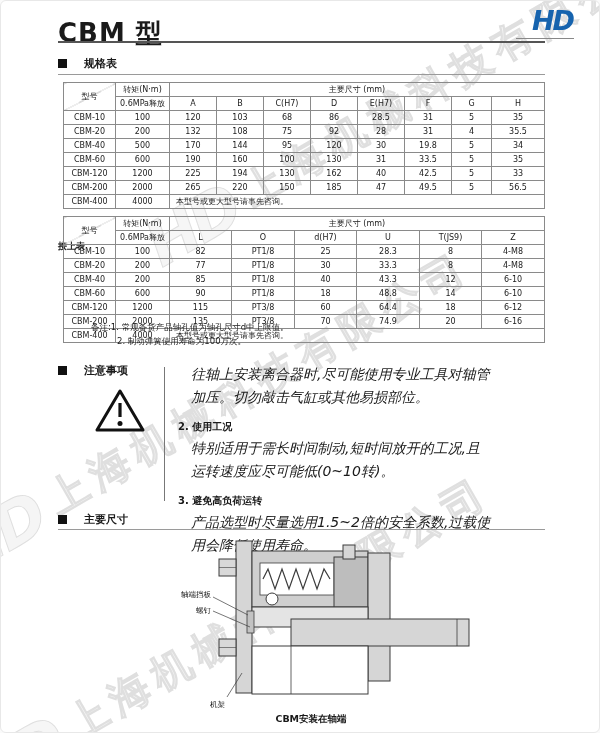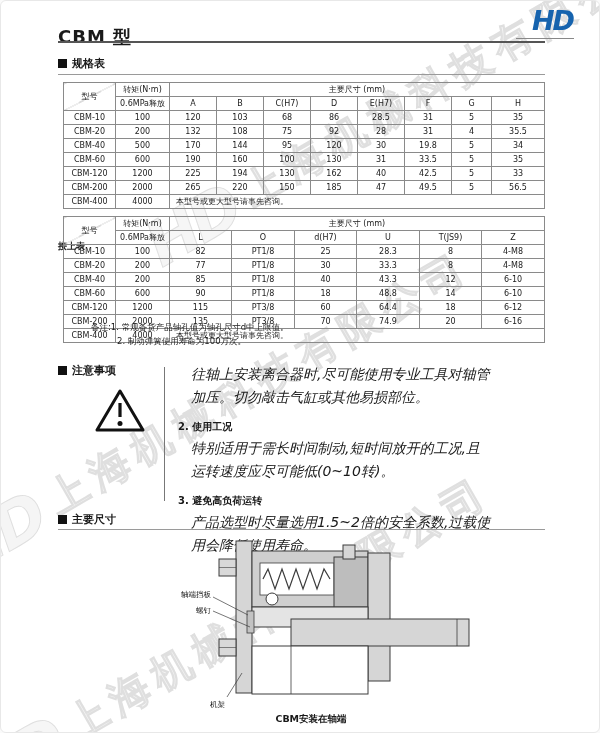--- a/index.html
+++ b/index.html
@@ -6,26 +6,26 @@
   body{width:600px;height:733px;background:#fafafa;font-family:"DejaVu Sans","Liberation Sans",sans-serif;color:#1a1a1a;}
   .page{position:relative;width:600px;height:733px;background:#fff;overflow:hidden;border:1px solid #e8e8e8;border-radius:6px;box-sizing:border-box;}
   .layer{position:absolute;left:0;top:0;width:100%;height:100%;}
   .content{z-index:2;}
   
   .wm{position:absolute;z-index:1;white-space:nowrap;transform:rotate(-30deg);transform-origin:left center;
       color:#f5f5f5;-webkit-text-stroke:1px #dcdcdc;font-weight:bold;opacity:.9;pointer-events:none;}
   .wm .wm-logo{font-size:62px;font-style:italic;letter-spacing:-4px;margin-right:14px;vertical-align:middle;}
   .wm .wm-text{font-size:40px;letter-spacing:8px;vertical-align:middle;}
   
-  .title{position:absolute;left:57px;top:24px;font-size:18px;font-weight:bold;letter-spacing:1px;}
+  .title{position:absolute;left:57px;top:15px;font-size:26px;font-weight:bold;letter-spacing:1px;}
   .title-rule{position:absolute;left:57px;top:40px;width:487px;height:2px;background:#555;}
   .logo{position:absolute;right:26px;top:4px;font-size:27px;font-weight:900;font-style:italic;color:#1663ae;letter-spacing:-2px;}
   .logo-rule{position:absolute;right:25px;top:37px;width:58px;height:1px;background:#888;}
   
-  .sec{position:absolute;font-size:11px;font-weight:bold;display:flex;align-items:center;gap:5px;}
+  .sec{position:absolute;font-size:11px;font-weight:bold;display:flex;align-items:center;gap:17px;}
   .sq{display:inline-block;width:9px;height:9px;background:#111;}
   .rule{position:absolute;height:1px;background:#9a9a9a;left:57px;width:487px;}
   
   table{border-collapse:collapse;table-layout:fixed;font-size:8px;line-height:1;}
   td{border:1px solid #8a8a8a;text-align:center;padding:2px 1px;height:9px;overflow:hidden;background:transparent;}
   .t-wrap{position:absolute;left:62px;width:481px;}
   td.left{text-align:left;padding-left:6px;}
   td.diag{background:linear-gradient(to bottom right,transparent 49.4%,#bbb 49.4%,#bbb 50.6%,transparent 50.6%);}
   .cont-label{position:absolute;left:57px;top:201px;font-size:9px;font-weight:bold;margin-top:38px;}
   

